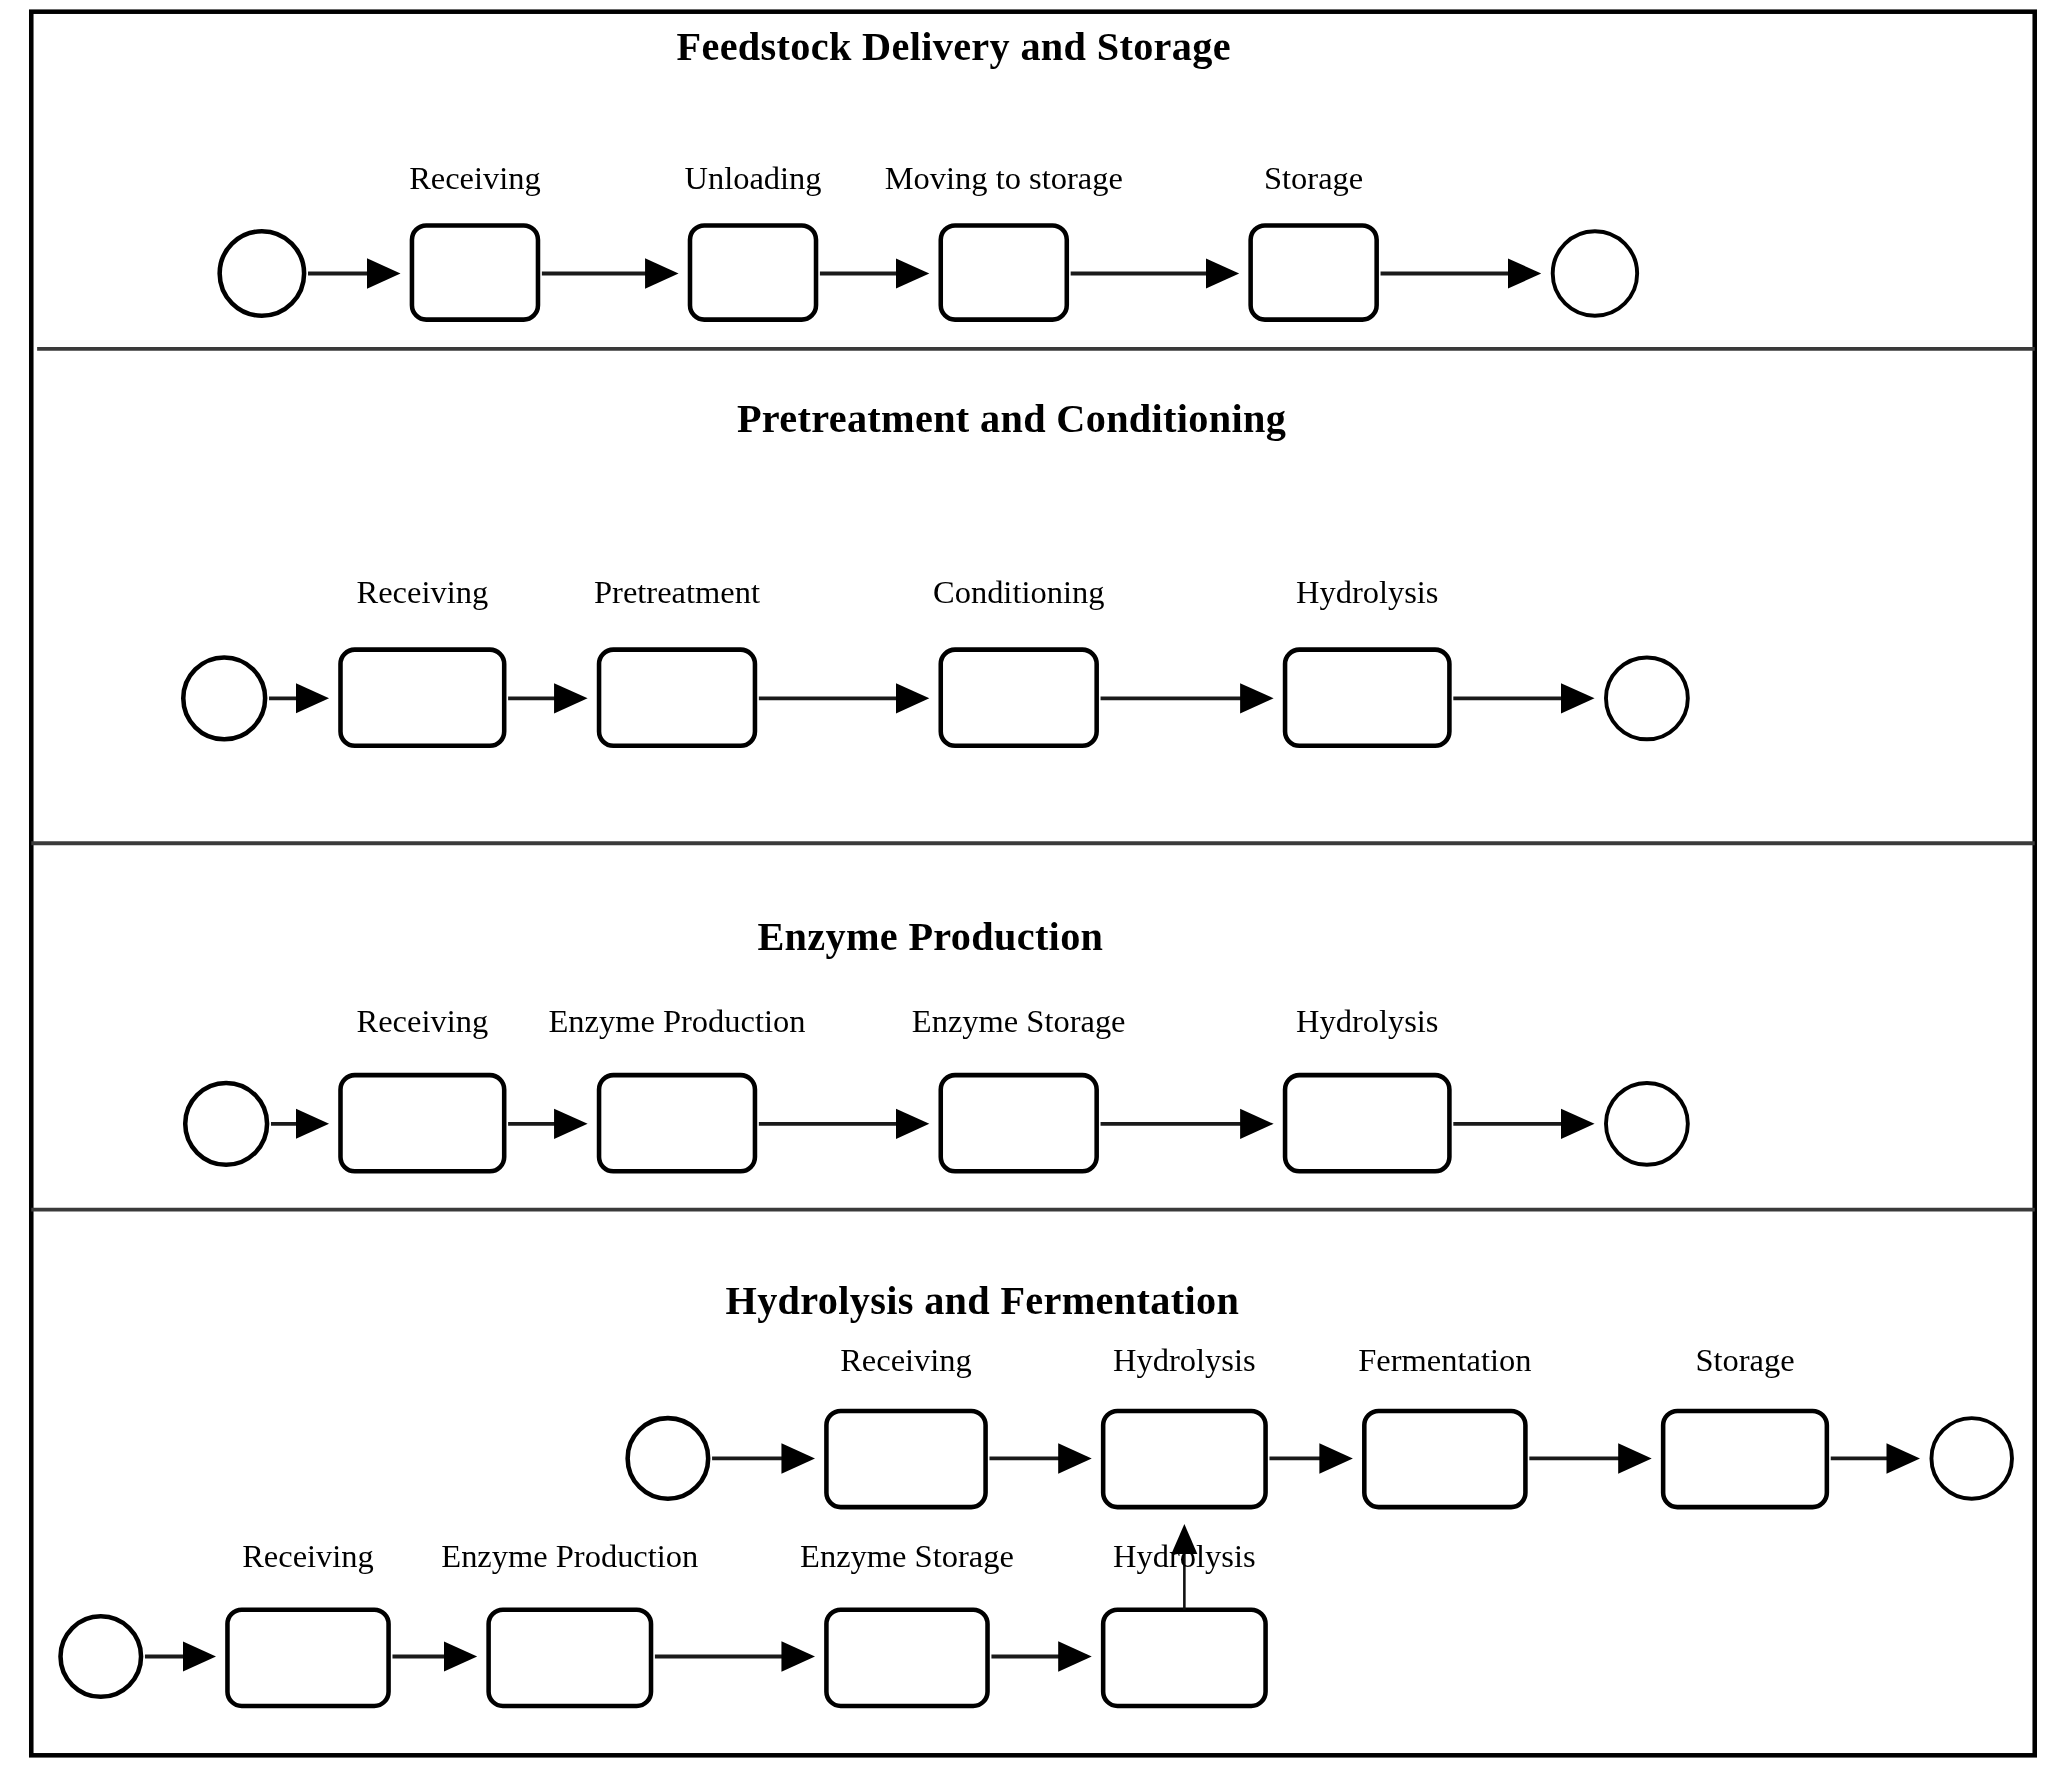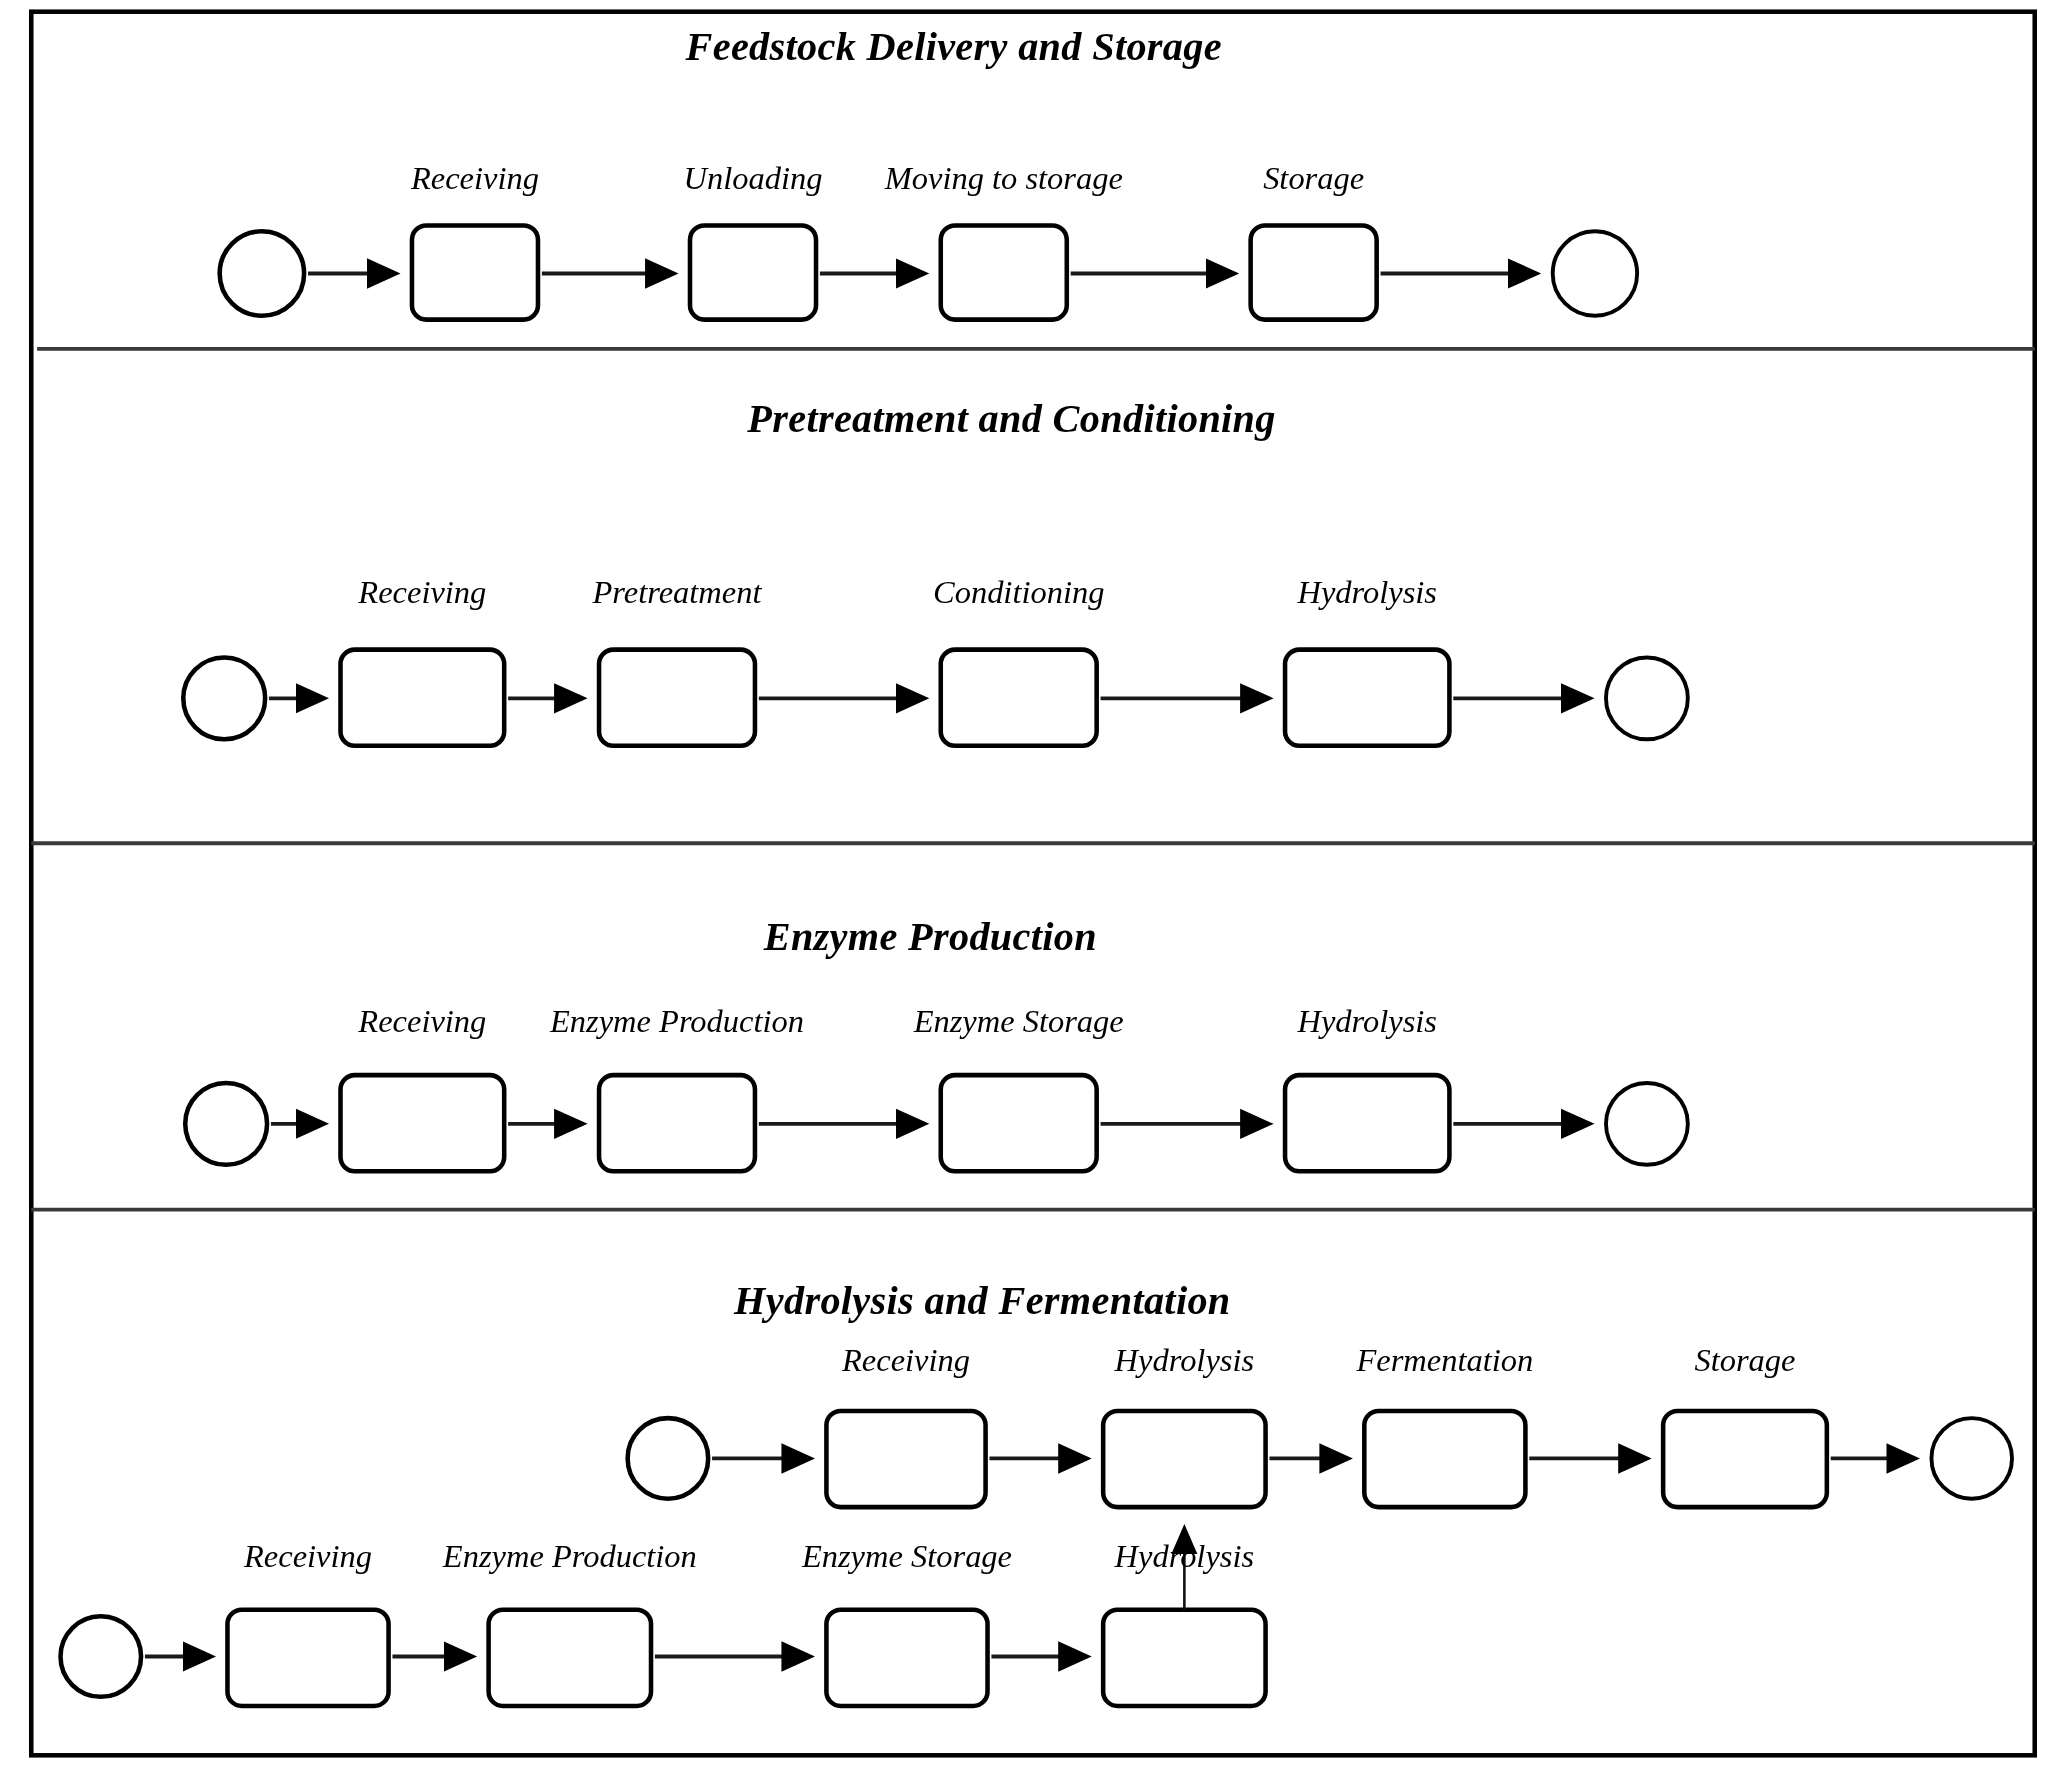--- a/index.html
+++ b/index.html
@@ -13,21 +13,20 @@
     height: 1767px;
     font-family: "Liberation Serif", "DejaVu Serif", serif;
     color: #000000;
     overflow: hidden;
   }
   #figure-root {
     position: relative;
     width: 2066px;
     height: 1767px;
     background: #ffffff;
-    font-style: italic;
   }
   #figure-svg {
     position: absolute;
     left: 0;
     top: 0;
     width: 2066px;
     height: 1767px;
     display: block;
   }
   .panel-title {

